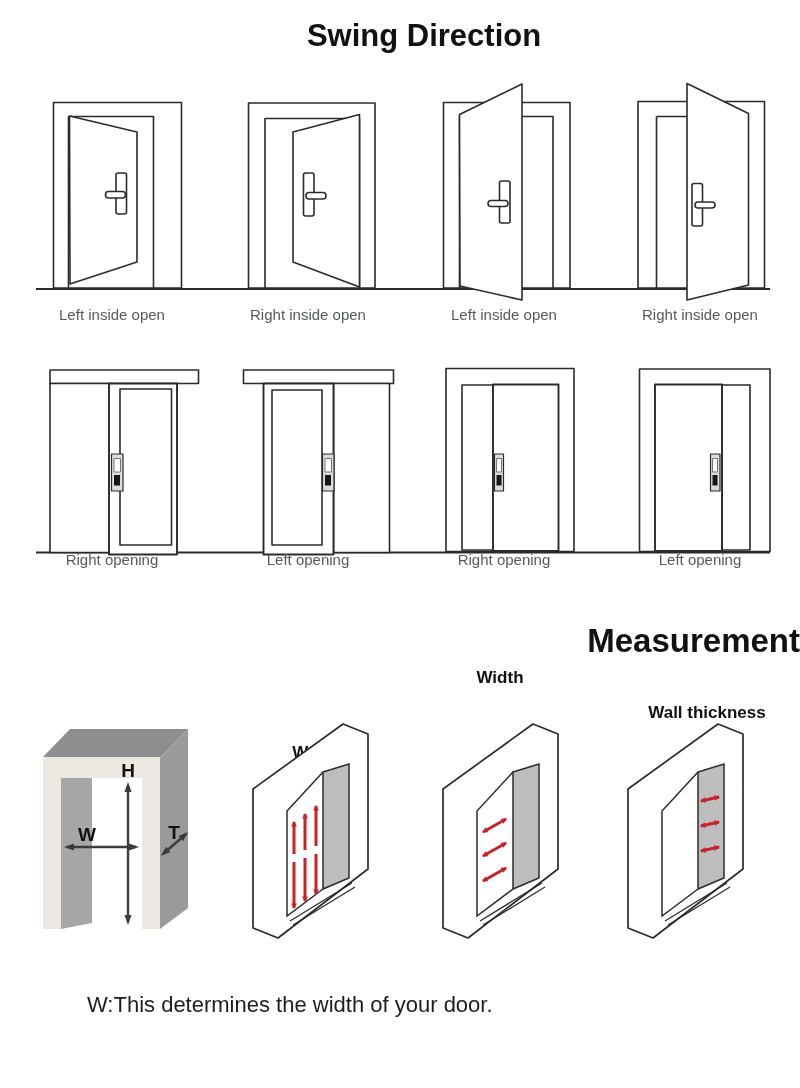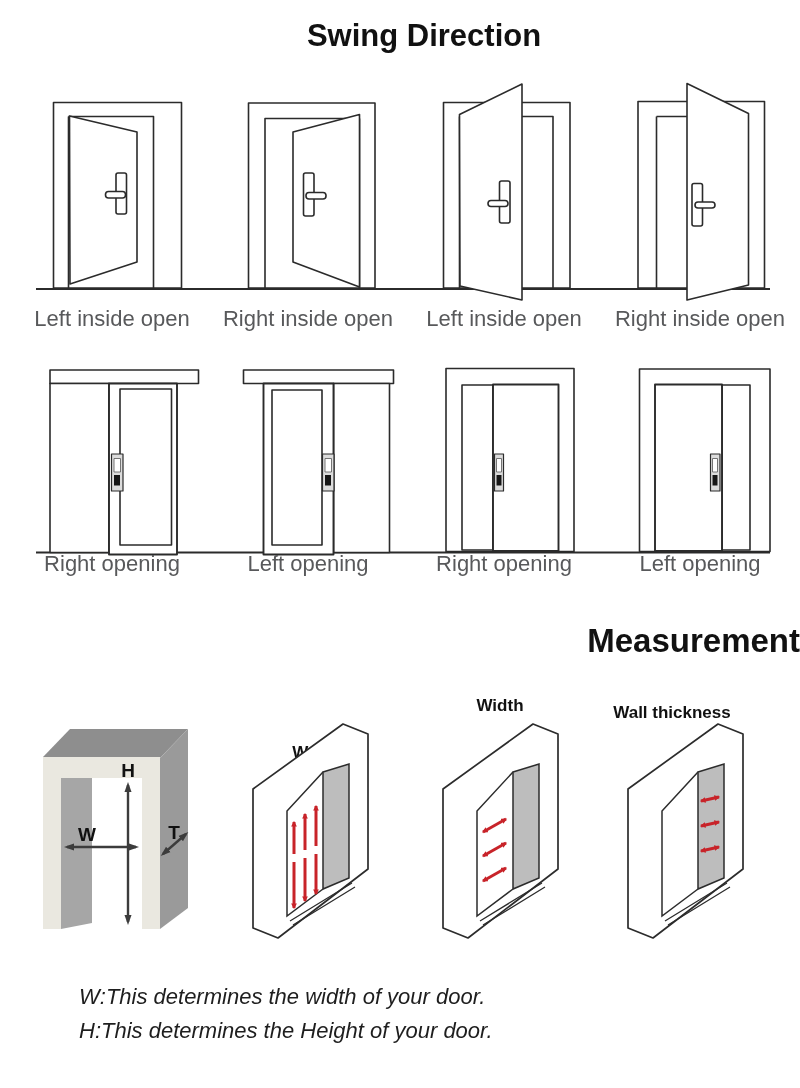--- a/index.html
+++ b/index.html
@@ -16,30 +16,30 @@
   .diagram-svg { position:absolute; left:0; display:block; }
   #row1-svg { top:70px; }
   #row2-svg { top:360px; }
   #row3-svg { top:690px; }
   .caption-row {
     position:absolute; left:14px; width:784px;
     display:grid; grid-template-columns:repeat(4,1fr);
   }
   #row1-captions { top:306px; }
   #row2-captions { top:551px; }
-  .caption { text-align:center; font-size:22px; color:#58595b; }
+  .caption { text-align:center; font-size:15px; color:#58595b; }
   .diagram-label {
     position:absolute; font-size:17px; font-weight:bold; color:#111;
     text-align:center;
   }
   #weight-label { left:248px; width:145px; top:703px;margin-top:40px; }
-  #width-label  { left:430px; width:140px; top:668px;margin-top:28px; }
-  #wall-label   { left:593px; width:158px; top:703px; }
+  #width-label  { left:430px; width:140px; top:668px; }
+  #wall-label   { left:628px; width:158px; top:703px; }
   .notes { position:absolute; left:75px; top:978px; }
-  .notes p { margin:4px; font-size:22px; line-height:30px; color:#1e1e1e;font-style:italic; }
+  .notes p { margin:12px; font-size:22px; line-height:30px; color:#1e1e1e; }
   svg text.dim { font-family:"Liberation Sans",sans-serif; font-weight:bold; font-size:19px; fill:#111; }
 </style>
 </head>
 <body>
 
 <div class="page">
 
   <div id="swing-title" class="title-main">Swing Direction</div>
 
   <svg id="row1-svg" class="diagram-svg" width="800" height="250" viewBox="0 70 800 250">
@@ -216,16 +216,15 @@
       <g transform="translate(615,695)" stroke="#c82329" stroke-width="3">
         <line x1="86" y1="106" x2="104" y2="102" marker-start="url(#mr)" marker-end="url(#mr)"></line>
         <line x1="86" y1="131" x2="104" y2="127" marker-start="url(#mr)" marker-end="url(#mr)"></line>
         <line x1="86" y1="156" x2="104" y2="152" marker-start="url(#mr)" marker-end="url(#mr)"></line>
       </g>
     </g>
   </svg>
 
   <div class="notes">
     <p>W:This determines the width of your door.</p>
-    <p>H:This determines the Height of your door.</p>
   </div>
 
 </div>
 
 </body></html>

